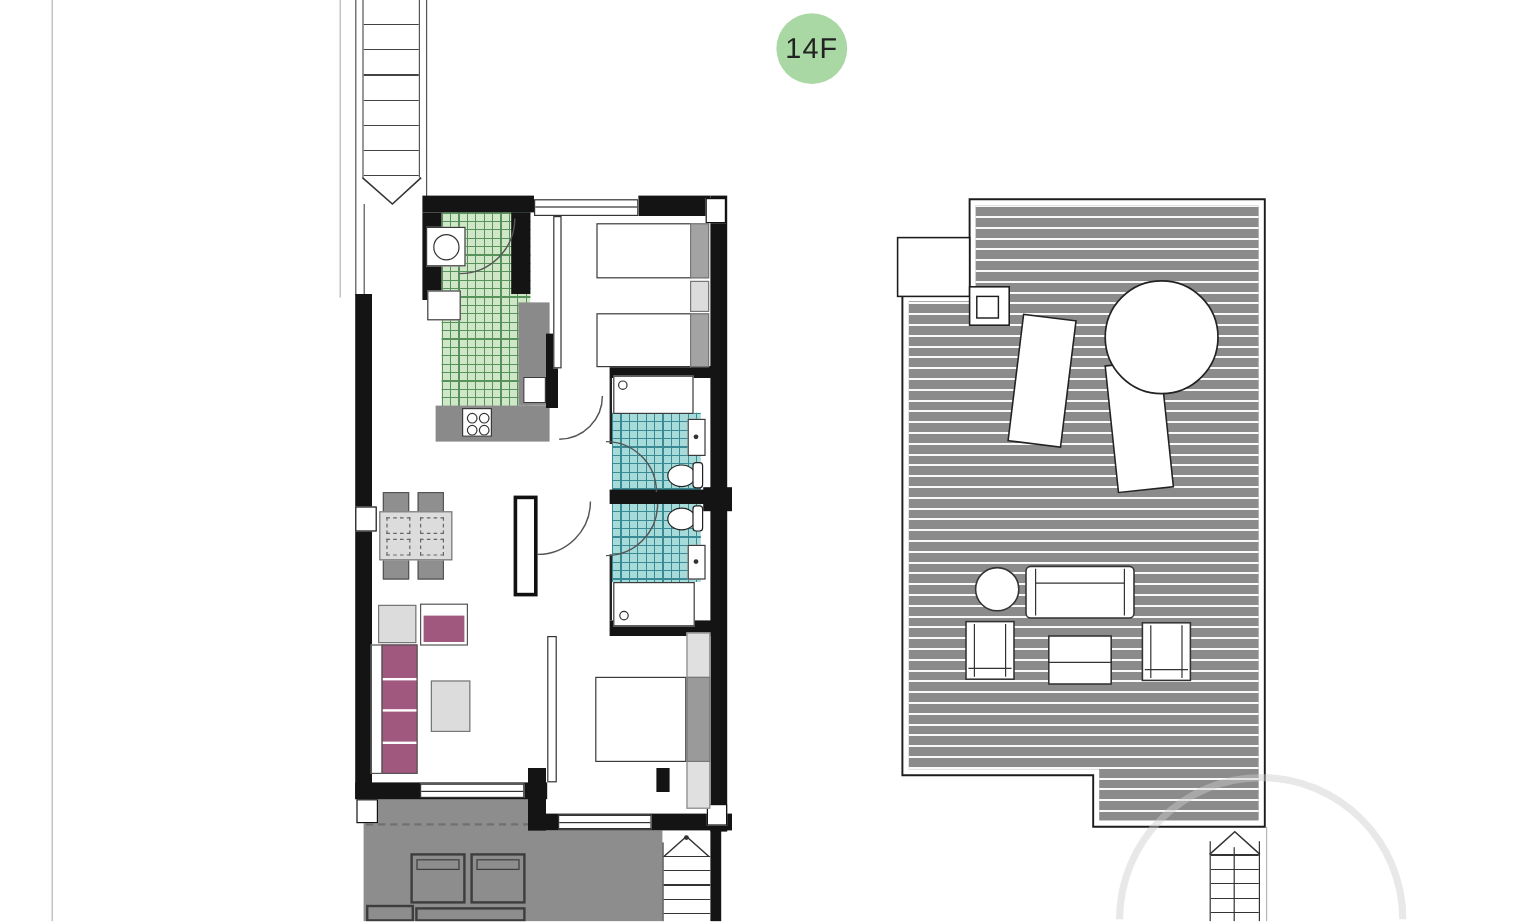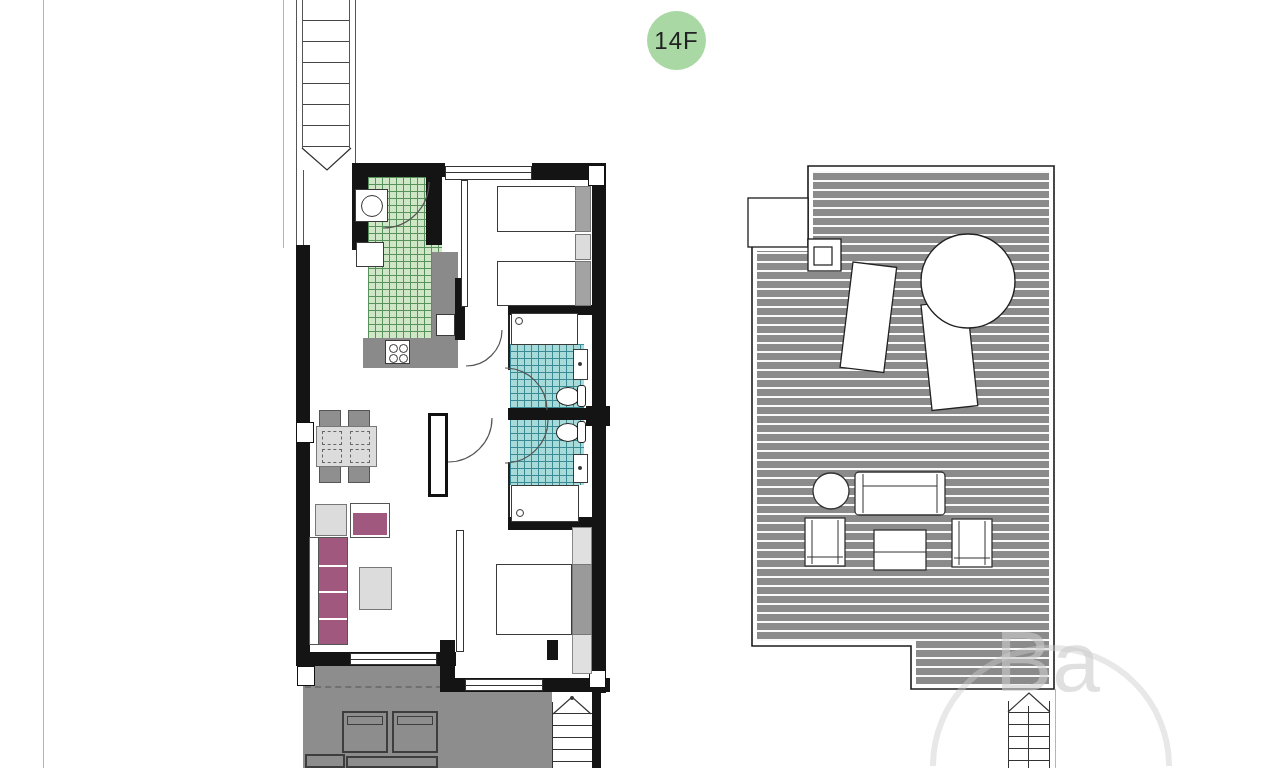--- a/index.html
+++ b/index.html
@@ -224,19 +224,18 @@
     <polyline points="302,148 327,170 351,148" fill="none" stroke="#333" stroke-width="1.3"></polyline>
     <polyline points="553,714 572,697 591,714" fill="none" stroke="#333" stroke-width="1.2"></polyline>
     <circle cx="572" cy="698" r="2" fill="#333"></circle>
     <polyline points="1008,712 1029,693 1050,712" fill="none" stroke="#333" stroke-width="1.2"></polyline>
 
     <circle cx="580" cy="364" r="2" fill="#333"></circle>
     <circle cx="580" cy="468" r="2" fill="#333"></circle>
   </svg>
 
   <div id="watermark-arc"></div>
-  <div id="watermark-text">Ba</div>
 
   <div id="badge">
     <span>14F</span>
   </div>
 
 </div>
 
 </body></html>

